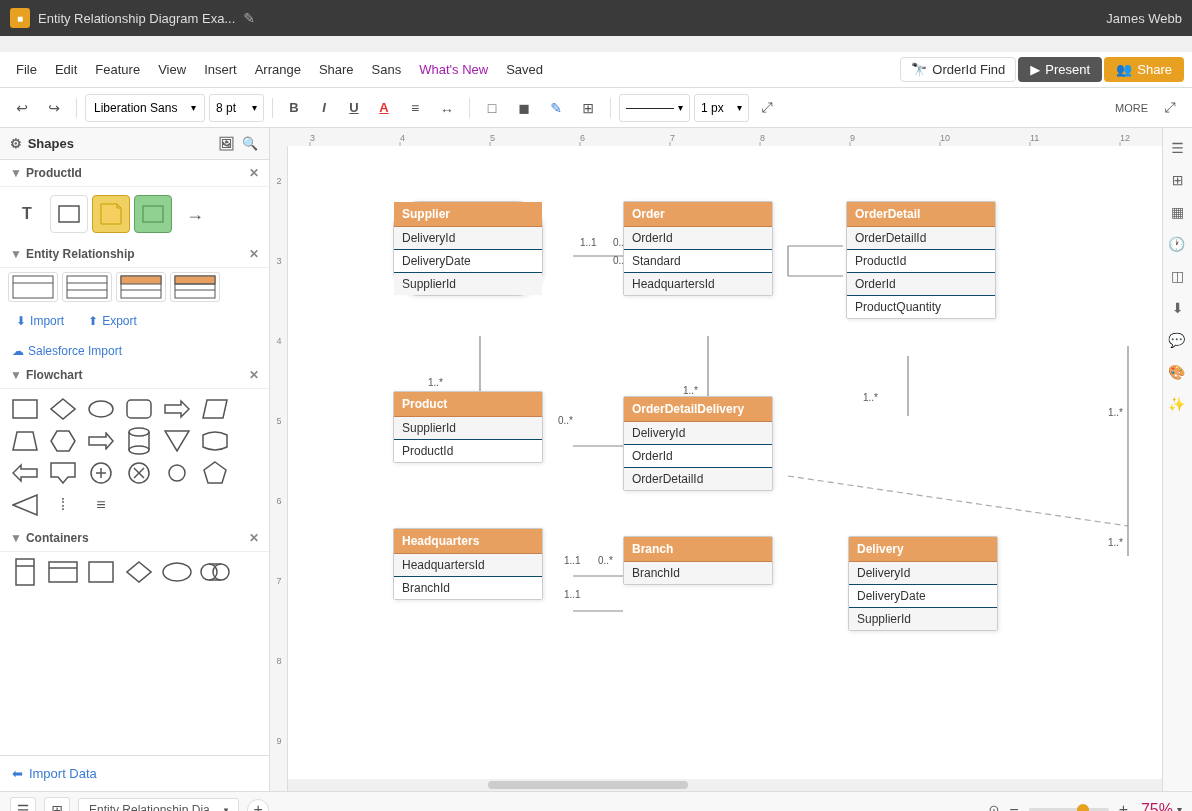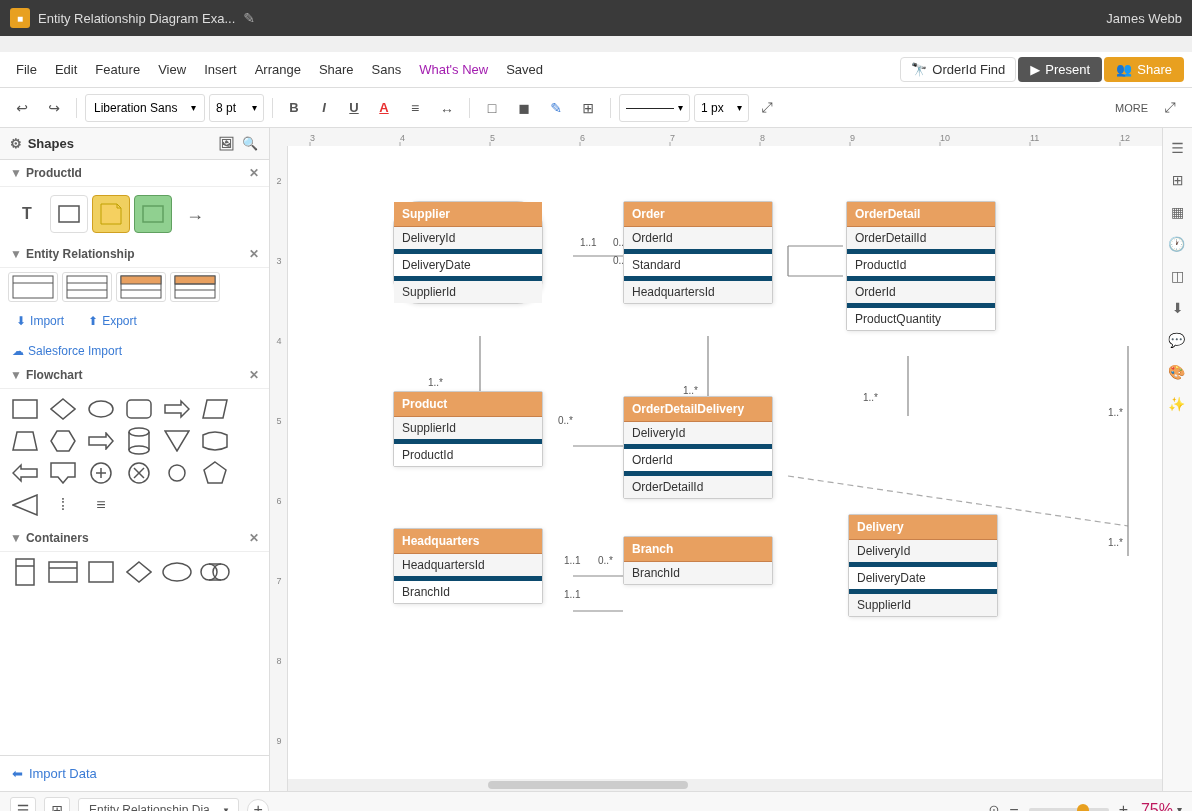--- a/index.html
+++ b/index.html
@@ -341,21 +341,21 @@
     .erd-table-header {
       background: #e8a060;
       padding: 5px 8px;
       font-weight: bold;
       color: #fff;
       font-size: 12px;
       border-bottom: 1px solid #c8804a;
     }
     .erd-table-row {
       padding: 4px 8px;
-      border-bottom: 5px solid #0c4a6e;
+      border-bottom: 1px solid #0c4a6e;
       color: #333;
       background: #fff;
     }
     .erd-table-row:nth-child(even) { background: #f5f5f5; }
     .erd-table-row:last-child { border-bottom: none; }
 
     .panel-scroll {
       overflow-y: auto;
       flex: 1;
     }
@@ -818,21 +818,21 @@
         <div class="erd-table-header">Headquarters</div>
         <div class="erd-table-row">HeadquartersId</div>
         <div class="erd-table-row">BranchId</div>
       </div>
 
       <div class="erd-table" style="left:335px;top:390px;">
         <div class="erd-table-header">Branch</div>
         <div class="erd-table-row">BranchId</div>
       </div>
 
-      <div class="erd-table" style="left:560px;top:368px;">
+      <div class="erd-table" style="left:560px;top:390px;">
         <div class="erd-table-header">Delivery</div>
         <div class="erd-table-row">DeliveryId</div>
         <div class="erd-table-row">DeliveryDate</div>
         <div class="erd-table-row">SupplierId</div>
       </div>
 
     </div>
 
     <div id="canvas-scroll-h">
       <div id="scrollbar-thumb"></div>

